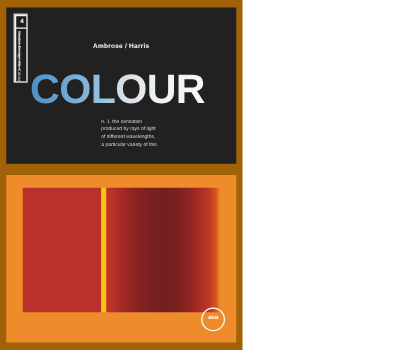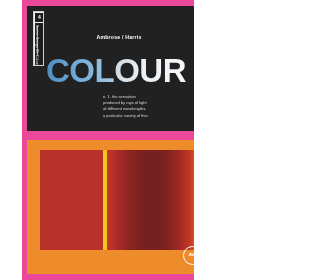--- a/index.html
+++ b/index.html
@@ -11,22 +11,21 @@
     width: 194px;
     height: 280px;
     overflow: hidden;
     font-family: "Liberation Sans", sans-serif;
   }
 
   #page {
     position: relative;
     width: 194px;
     height: 280px;
-    background: #ec4899;
-    margin-left: 22px;
+    background: #a16207;
   }
 
   
   .cover-top {
     position: absolute;
     left: 5px;
     top: 6px;
     width: 184px;
     height: 125px;
     background: #212121;

